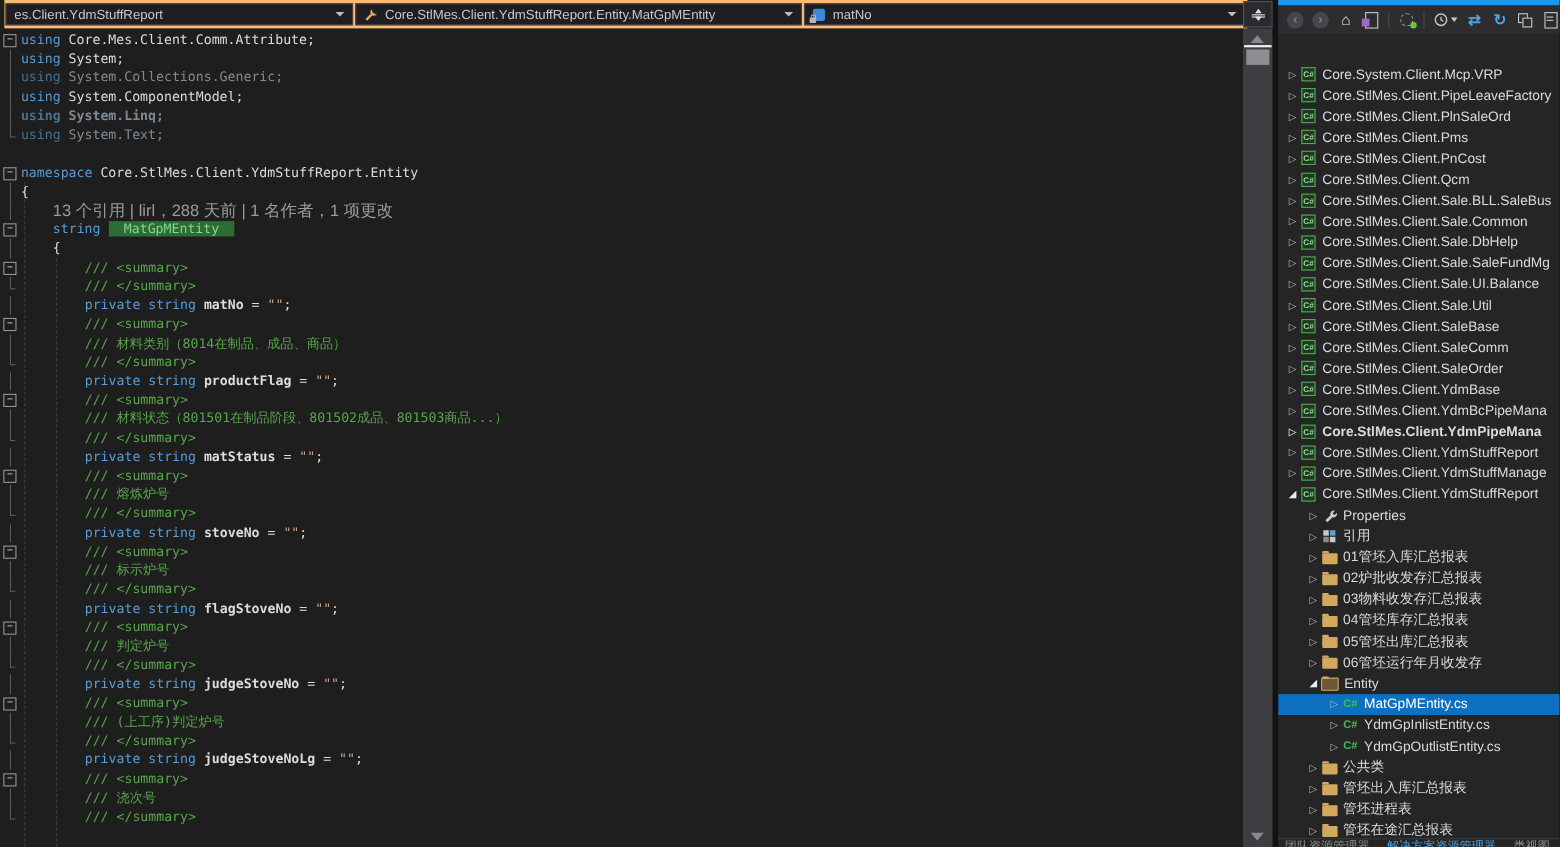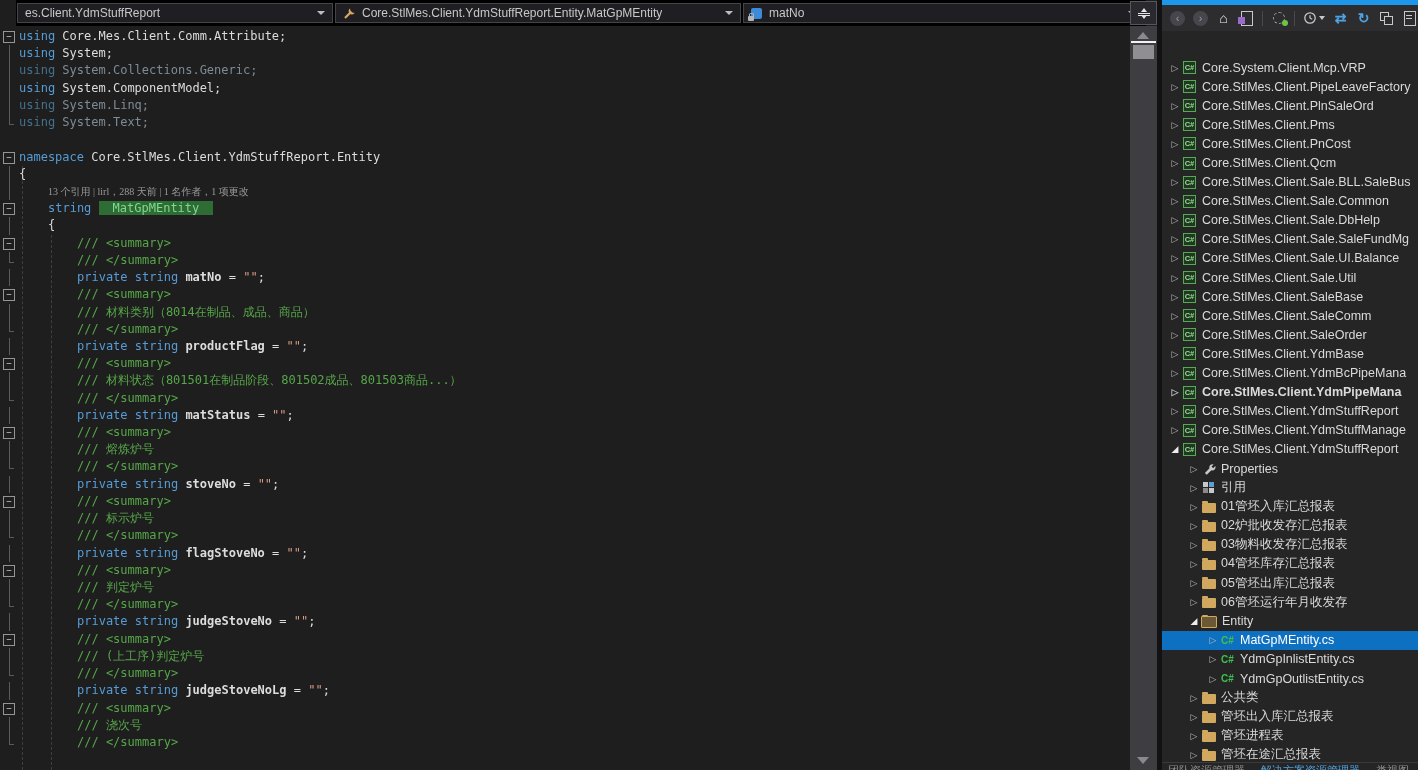--- a/index.html
+++ b/index.html
@@ -1,20 +1,20 @@
 <!DOCTYPE html>
 <html style="--accent: #1C97EA; --selection: #0E70C0; --kw: #569CD6; --cmt: #57A64A; --str: #D69D85; --plain: #DCDCDC; --dimkw: #45708E; --dimtx: #7E8B95; --lens: #9A9A9A; --hlbg: #2F6B35; --hltx: #7FD98F; --folder: #D2A85F; --csgreen: #3FBF4F; --editorbg: #1E1E1E; --panelbg: #252526; --chromebg: #2D2D30; --border: #3F3F46; --scrolltrack: #3E3E42; --scrollthumb: #8F8F93; --bluelink: #4FA3E3;"><head>
 <meta charset="utf-8">
 <style>
   html,body{margin:0;padding:0;background:#111;overflow:hidden}
   .app{position:relative;width:1418px;height:770px;background:var(--editorbg);overflow:hidden;
        font-family:"Liberation Sans",sans-serif;-webkit-font-smoothing:antialiased}
 
   
-  .navbar{position:absolute;left:16px;top:0;width:1130px;height:26px;background:#000000}
+  .navbar{position:absolute;left:4px;top:0;width:1130px;height:26px;background:#fdba74}
   .combo{position:absolute;top:3px;height:20px;box-sizing:border-box;background:#1F1F23;
          border:1px solid #434348;display:flex;align-items:center;padding:0 7px;
          color:#C8C8C8;font-size:12px;white-space:nowrap;overflow:hidden}
   .combo .ctext{overflow:hidden;text-overflow:clip;white-space:nowrap}
   .caret{margin-left:auto;flex:0 0 auto;width:0;height:0;border-left:4px solid transparent;
          border-right:4px solid transparent;border-top:4px solid #BDBDBD}
   .c1{left:1px;width:316px}.c2{left:319px;width:406px}.c3{left:727px;width:401px}
   .ic-class{flex:0 0 14px;height:14px;margin-right:5px}
   .fieldcube{position:relative;flex:0 0 11px;width:11px;height:11px;background:#3C8AD8;
              border-radius:2px;display:inline-block;margin-right:7px}
@@ -48,21 +48,21 @@
                   border-left:1px solid #5A5A5A;border-bottom:1px solid #5A5A5A}
   .om.box::before{content:"\2212";position:absolute;left:3px;top:3px;width:10px;height:10px;
                   border:1px solid #959595;background:var(--editorbg);color:#C8C8C8;
                   font-size:9px;line-height:9px;text-align:center;z-index:3}
   .cseg{white-space:pre}
   .t-k{color:var(--kw)} .t-p{color:var(--plain)}
   .t-dk{color:var(--dimkw)} .t-dp{color:var(--dimtx)}
   .t-c{color:var(--cmt)} .t-s{color:var(--str)}
   .t-b{color:var(--plain);font-weight:bold}
   .t-hl{background:var(--hlbg);color:var(--hltx);padding:0 14px}
-  .t-lens{color:var(--lens);font-size:10px;font-family:Liberation Serif, serif}
+  .t-lens{color:var(--lens);font-size:15px;font-family:Liberation Sans, sans-serif}
   .iguide{position:absolute;width:0;border-left:1px dashed #3F3F42;z-index:1}
   .g1{left:22px;top:140px;bottom:0}.g2{left:51px;top:209px;bottom:0}
 
   
   .panel{position:absolute;left:1162px;top:0;width:256px;height:770px;background:var(--panelbg);color:#DCDCDC}
   .accent{height:5px;background:var(--accent)}
   .se-toolbar{height:26px;background:var(--chromebg);display:flex;align-items:center;padding-left:7px;gap:6px}
   .tbi{flex:0 0 auto;display:flex;align-items:center;justify-content:center;width:17px;height:17px}
   .vsep{flex:0 0 1px;width:1px;height:15px;background:#48484E;margin:0 1px}
   .circ{width:15px;height:15px;border-radius:50%;background:#46464C;color:#9A9AA0;
@@ -149,21 +149,21 @@
   </div>
 
   <div class="editor">
     <div class="iguide g1"></div>
     <div class="iguide g2"></div>
     <div id="code-lines">
         <div class="cl"><span class="om box"></span><span class="cseg" style="padding-left: 0px;"><span class="t-k">using </span><span class="t-p">Core.Mes.Client.Comm.Attribute;</span></span></div>
         <div class="cl"><span class="om line"></span><span class="cseg" style="padding-left: 0px;"><span class="t-k">using </span><span class="t-p">System;</span></span></div>
         <div class="cl"><span class="om line"></span><span class="cseg" style="padding-left: 0px;"><span class="t-dk">using </span><span class="t-dp">System.Collections.Generic;</span></span></div>
         <div class="cl"><span class="om line"></span><span class="cseg" style="padding-left: 0px;"><span class="t-k">using </span><span class="t-p">System.ComponentModel;</span></span></div>
-        <div class="cl"><span class="om line"></span><span class="cseg" style="padding-left: 0px;"><span class="t-dk">using </span><span class="t-dp">System.Linq;</span></span></div>
+        <div class="cl"><span class="om line"></span><span class="cseg" style="padding-left: 0px; font-weight: bold;"><span class="t-dk">using </span><span class="t-dp">System.Linq;</span></span></div>
         <div class="cl"><span class="om end"></span><span class="cseg" style="padding-left: 0px;"><span class="t-dk">using </span><span class="t-dp">System.Text;</span></span></div>
         <div class="cl"><span class="om "></span><span class="cseg" style="padding-left: 0px;"></span></div>
         <div class="cl"><span class="om box"></span><span class="cseg" style="padding-left: 0px;"><span class="t-k">namespace </span><span class="t-p">Core.StlMes.Client.YdmStuffReport.Entity</span></span></div>
         <div class="cl"><span class="om line"></span><span class="cseg" style="padding-left: 0px;"><span class="t-p">{</span></span></div>
         <div class="cl"><span class="om line"></span><span class="cseg" style="padding-left: 29px;"><span class="t-lens">13 个引用 | lirl，288 天前 | 1 名作者，1 项更改</span></span></div>
         <div class="cl"><span class="om box"></span><span class="cseg" style="padding-left: 29px;"><span class="t-k">string </span><span class="t-hl">MatGpMEntity</span></span></div>
         <div class="cl"><span class="om line"></span><span class="cseg" style="padding-left: 29px;"><span class="t-p">{</span></span></div>
         <div class="cl"><span class="om box"></span><span class="cseg" style="padding-left: 58px;"><span class="t-c">/// &lt;summary&gt;</span></span></div>
         <div class="cl"><span class="om end"></span><span class="cseg" style="padding-left: 58px;"><span class="t-c">/// &lt;/summary&gt;</span></span></div>
         <div class="cl"><span class="om line"></span><span class="cseg" style="padding-left: 58px;"><span class="t-k">private string </span><span class="t-b">matNo</span><span class="t-p"> = </span><span class="t-s">""</span><span class="t-p">;</span></span></div>

